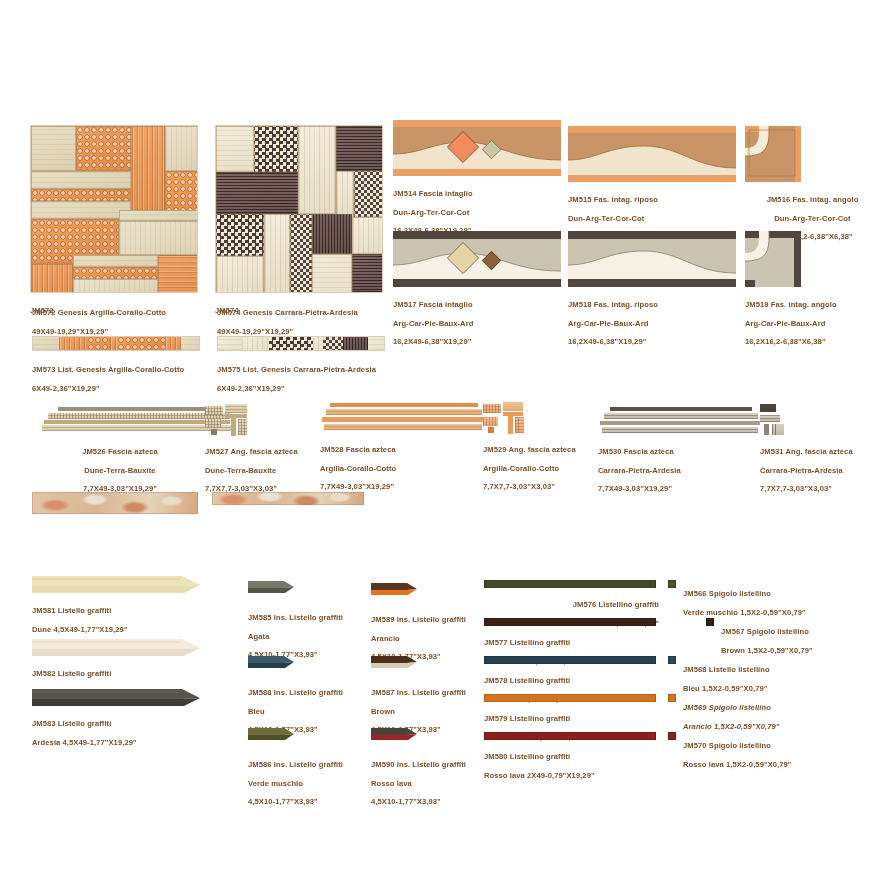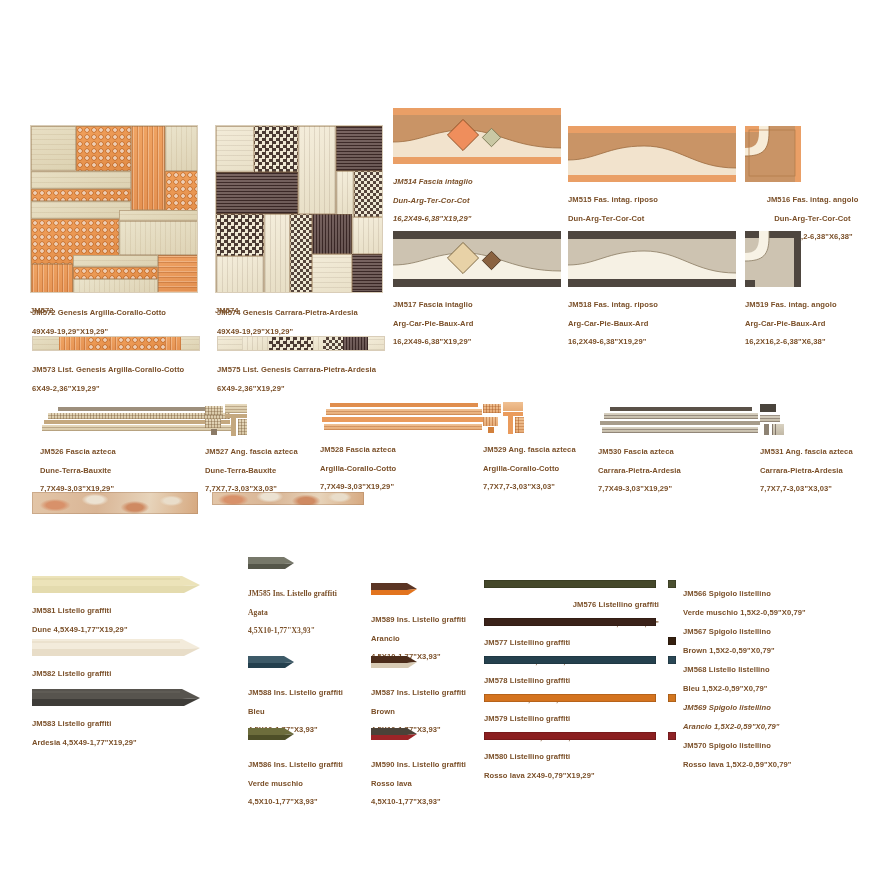--- a/index.html
+++ b/index.html
@@ -197,21 +197,21 @@
       <div class="s-p f-dkchk2" style="width:20px;"></div>
       <div class="s-p f-dkstrv" style="width:26px;"></div>
       <div class="s-p f-cream" style="width:16px;"></div>
     </div>
     <div class="cap" style="width:185px;margin-top:5px;">
       <span class="ln">JM575 List. Genesis Carrara-Pietra-Ardesia</span>
       <span class="ln">6X49-2,36"X19,29"</span>
     </div>
   </div>
 
-  <div class="item" style="left:393px;top:108px;font-style:italic;">
+  <div class="item" style="left:393px;top:120px;">
     <div class="fascia" style="width:168px;height:56px;">
       <svg viewBox="0 0 168 56" preserveAspectRatio="none">
         <rect x="0" y="0" width="168" height="56" fill="#c58f5e"></rect>
         <rect x="0" y="0" width="168" height="7" fill="#ea9f66"></rect>
         <rect x="0" y="49" width="168" height="7" fill="#ea9f66"></rect>
         <rect x="0" y="7" width="168" height="42" fill="#c99466"></rect>
         <path d="M0,34 C28,34 40,22 72,22 C104,22 120,40 168,40 L168,49 L0,49 Z" fill="#f2e3cd"></path>
         <path d="M0,34 C28,34 40,22 72,22 C104,22 120,40 168,40" fill="none" stroke="#9c6b3f" stroke-width="0.8"></path>
         <rect x="59" y="16" width="22" height="22" transform="rotate(45 70 27)" fill="#ef8e5c" stroke="#8d4f25" stroke-width="0.9"></rect>
         <rect x="92" y="23" width="13" height="13" transform="rotate(45 98.5 29.5)" fill="#c9c8a4" stroke="#7c7a55" stroke-width="0.9"></rect>
@@ -316,21 +316,21 @@
     </div>
   </div>
 
   <div class="item" style="left:40px;top:406px;width:200px;height:32px;">
     <div class="az-wrap" style="width:200px;height:30px;">
       <div class="az-bar" style="left:18px;top:1px;width:164px;height:4px;background:#9d8f7c;"></div>
       <div class="az-bar az-mos" style="left:8px;top:7px;width:182px;height:6px;"></div>
       <div class="az-bar" style="left:4px;top:14px;width:186px;height:4px;background:#c4a87f;"></div>
       <div class="az-bar az-mos" style="left:2px;top:19px;width:190px;height:6px;"></div>
     </div>
-    <div class="cap" style="width:160px;margin-top:2px;">
+    <div class="cap" style="width:160px;margin-top:2px;text-align:center;">
       <span class="ln">JM526 Fascia azteca</span>
       <span class="ln">Dune-Terra-Bauxite</span>
       <span class="ln">7,7X49-3,03"X19,29"</span>
     </div>
   </div>
 
   <div class="item" style="left:205px;top:404px;width:60px;height:34px;">
     <div class="az-wrap" style="width:46px;height:32px;">
       <div class="az-bar az-mos" style="left:0px;top:2px;width:18px;height:9px;"></div>
       <div class="az-bar az-mos" style="left:20px;top:0px;width:22px;height:9px;"></div>
@@ -449,21 +449,21 @@
         <path d="M0,11 L150,11 L168,10 L152,18 L0,18 Z" fill="#3e3c38"></path>
         <path d="M0,4 L148,4" stroke="#6d6a62" stroke-width="0.8" fill="none"></path>
       </svg>
     </div>
     <div class="cap" style="width:180px;margin-top:2px;">
       <span class="ln">JM583 Listello graffiti</span>
       <span class="ln">Ardesia 4,5X49-1,77"X19,29"</span>
     </div>
   </div>
 
-  <div class="item" style="left:248px;top:556px;font-family:Liberation Serif, serif;">
+  <div class="item" style="left:248px;top:580px;">
     <div class="wedge">
       <svg width="46" height="14" viewBox="0 0 46 14">
         <path d="M0,1 L36,1 L46,7 L36,8 L0,8 Z" fill="#77786a"></path>
         <path d="M0,8 L36,8 L46,7 L37,13 L0,13 Z" fill="#55564a"></path>
       </svg>
     </div>
     <div class="cap" style="width:120px;margin-top:4px;">
       <span class="ln">JM585 Ins. Listello graffiti</span>
       <span class="ln">Agata</span>
       <span class="ln">4,5X10-1,77"X3,93"</span>
@@ -576,21 +576,21 @@
     </div>
   </div>
 
   <div class="item row" style="left:668px;top:580px;align-items:flex-start;">
     <span class="sq" style="background:#4b5030;margin-right:7px;"></span>
     <span class="cap" style="width:150px;">
       <span class="ln">JM566 Spigolo listellino</span>
       <span class="ln">Verde muschio 1,5X2-0,59"X0,79"</span>
     </span>
   </div>
-  <div class="item row" style="left:668px;top:618px;align-items:center;">
+  <div class="item row" style="left:706px;top:618px;align-items:flex-start;">
     <span class="sq" style="background:#35200f;margin-right:7px;"></span>
     <span class="cap" style="width:150px;">
       <span class="ln">JM567 Spigolo listellino</span>
       <span class="ln">Brown 1,5X2-0,59"X0,79"</span>
     </span>
   </div>
   <div class="item row" style="left:668px;top:656px;align-items:flex-start;">
     <span class="sq" style="background:#2a4856;margin-right:7px;"></span>
     <span class="cap" style="width:150px;">
       <span class="ln">JM568 Listello listellino</span>

